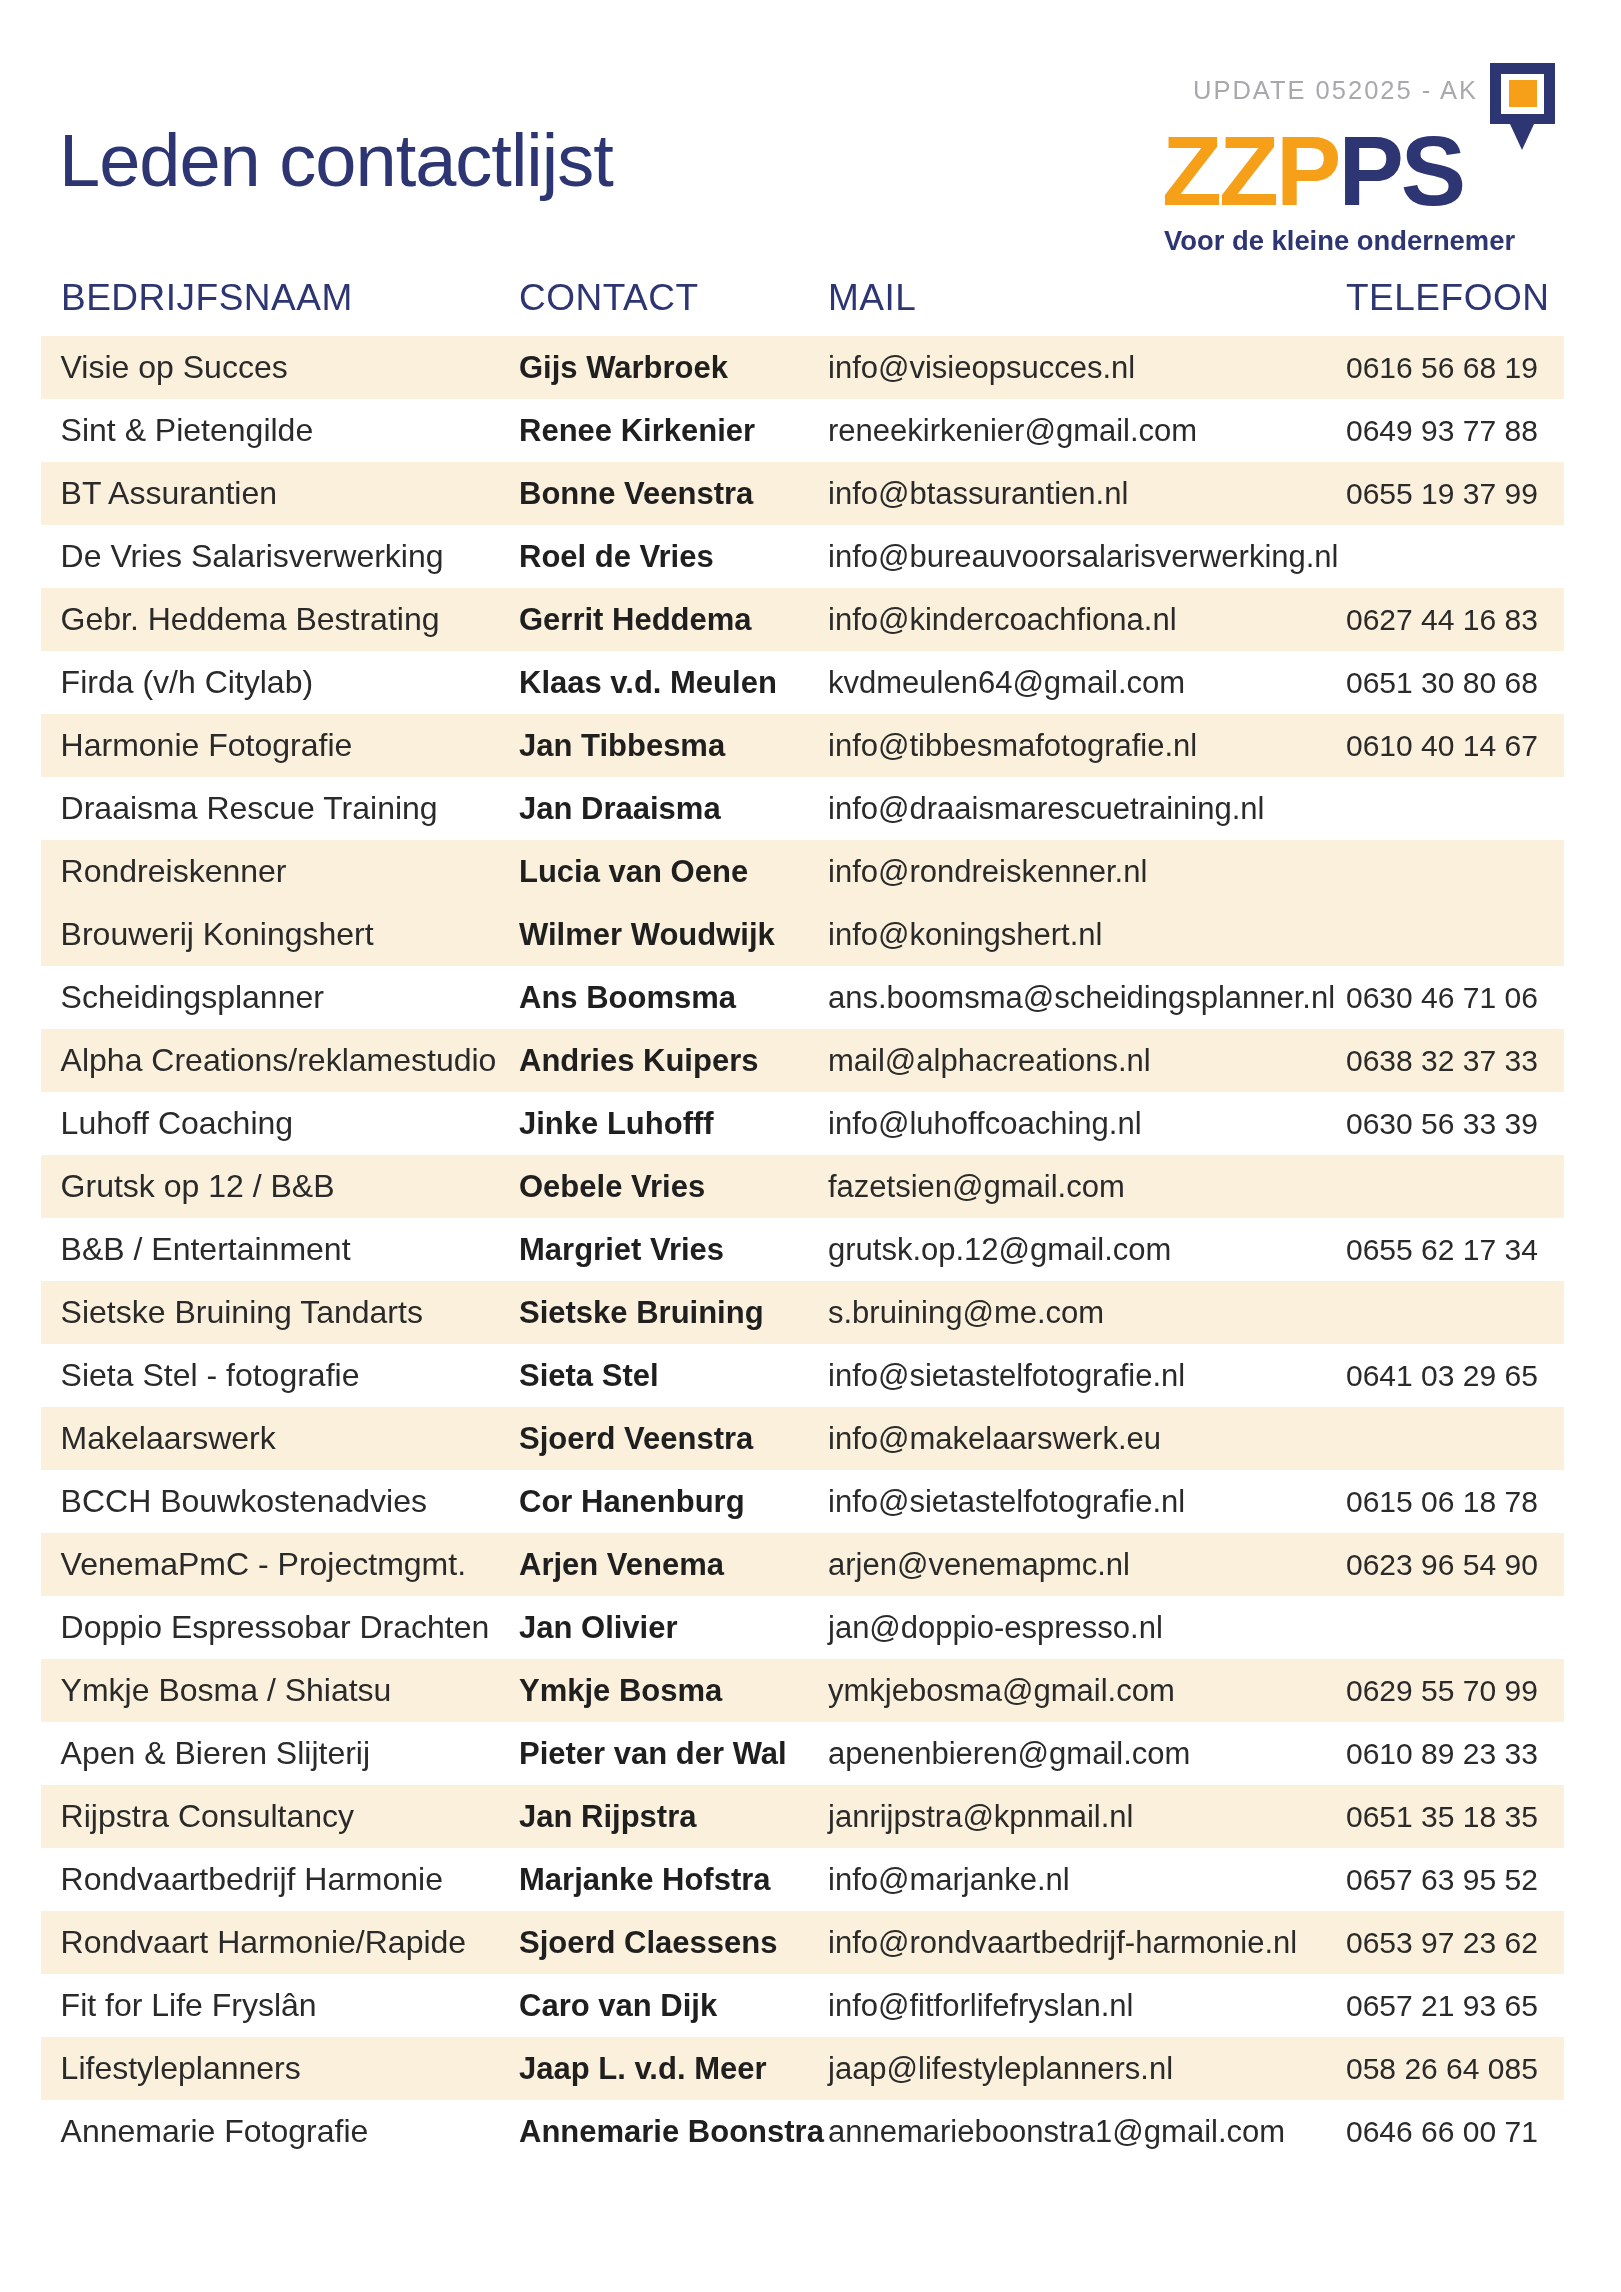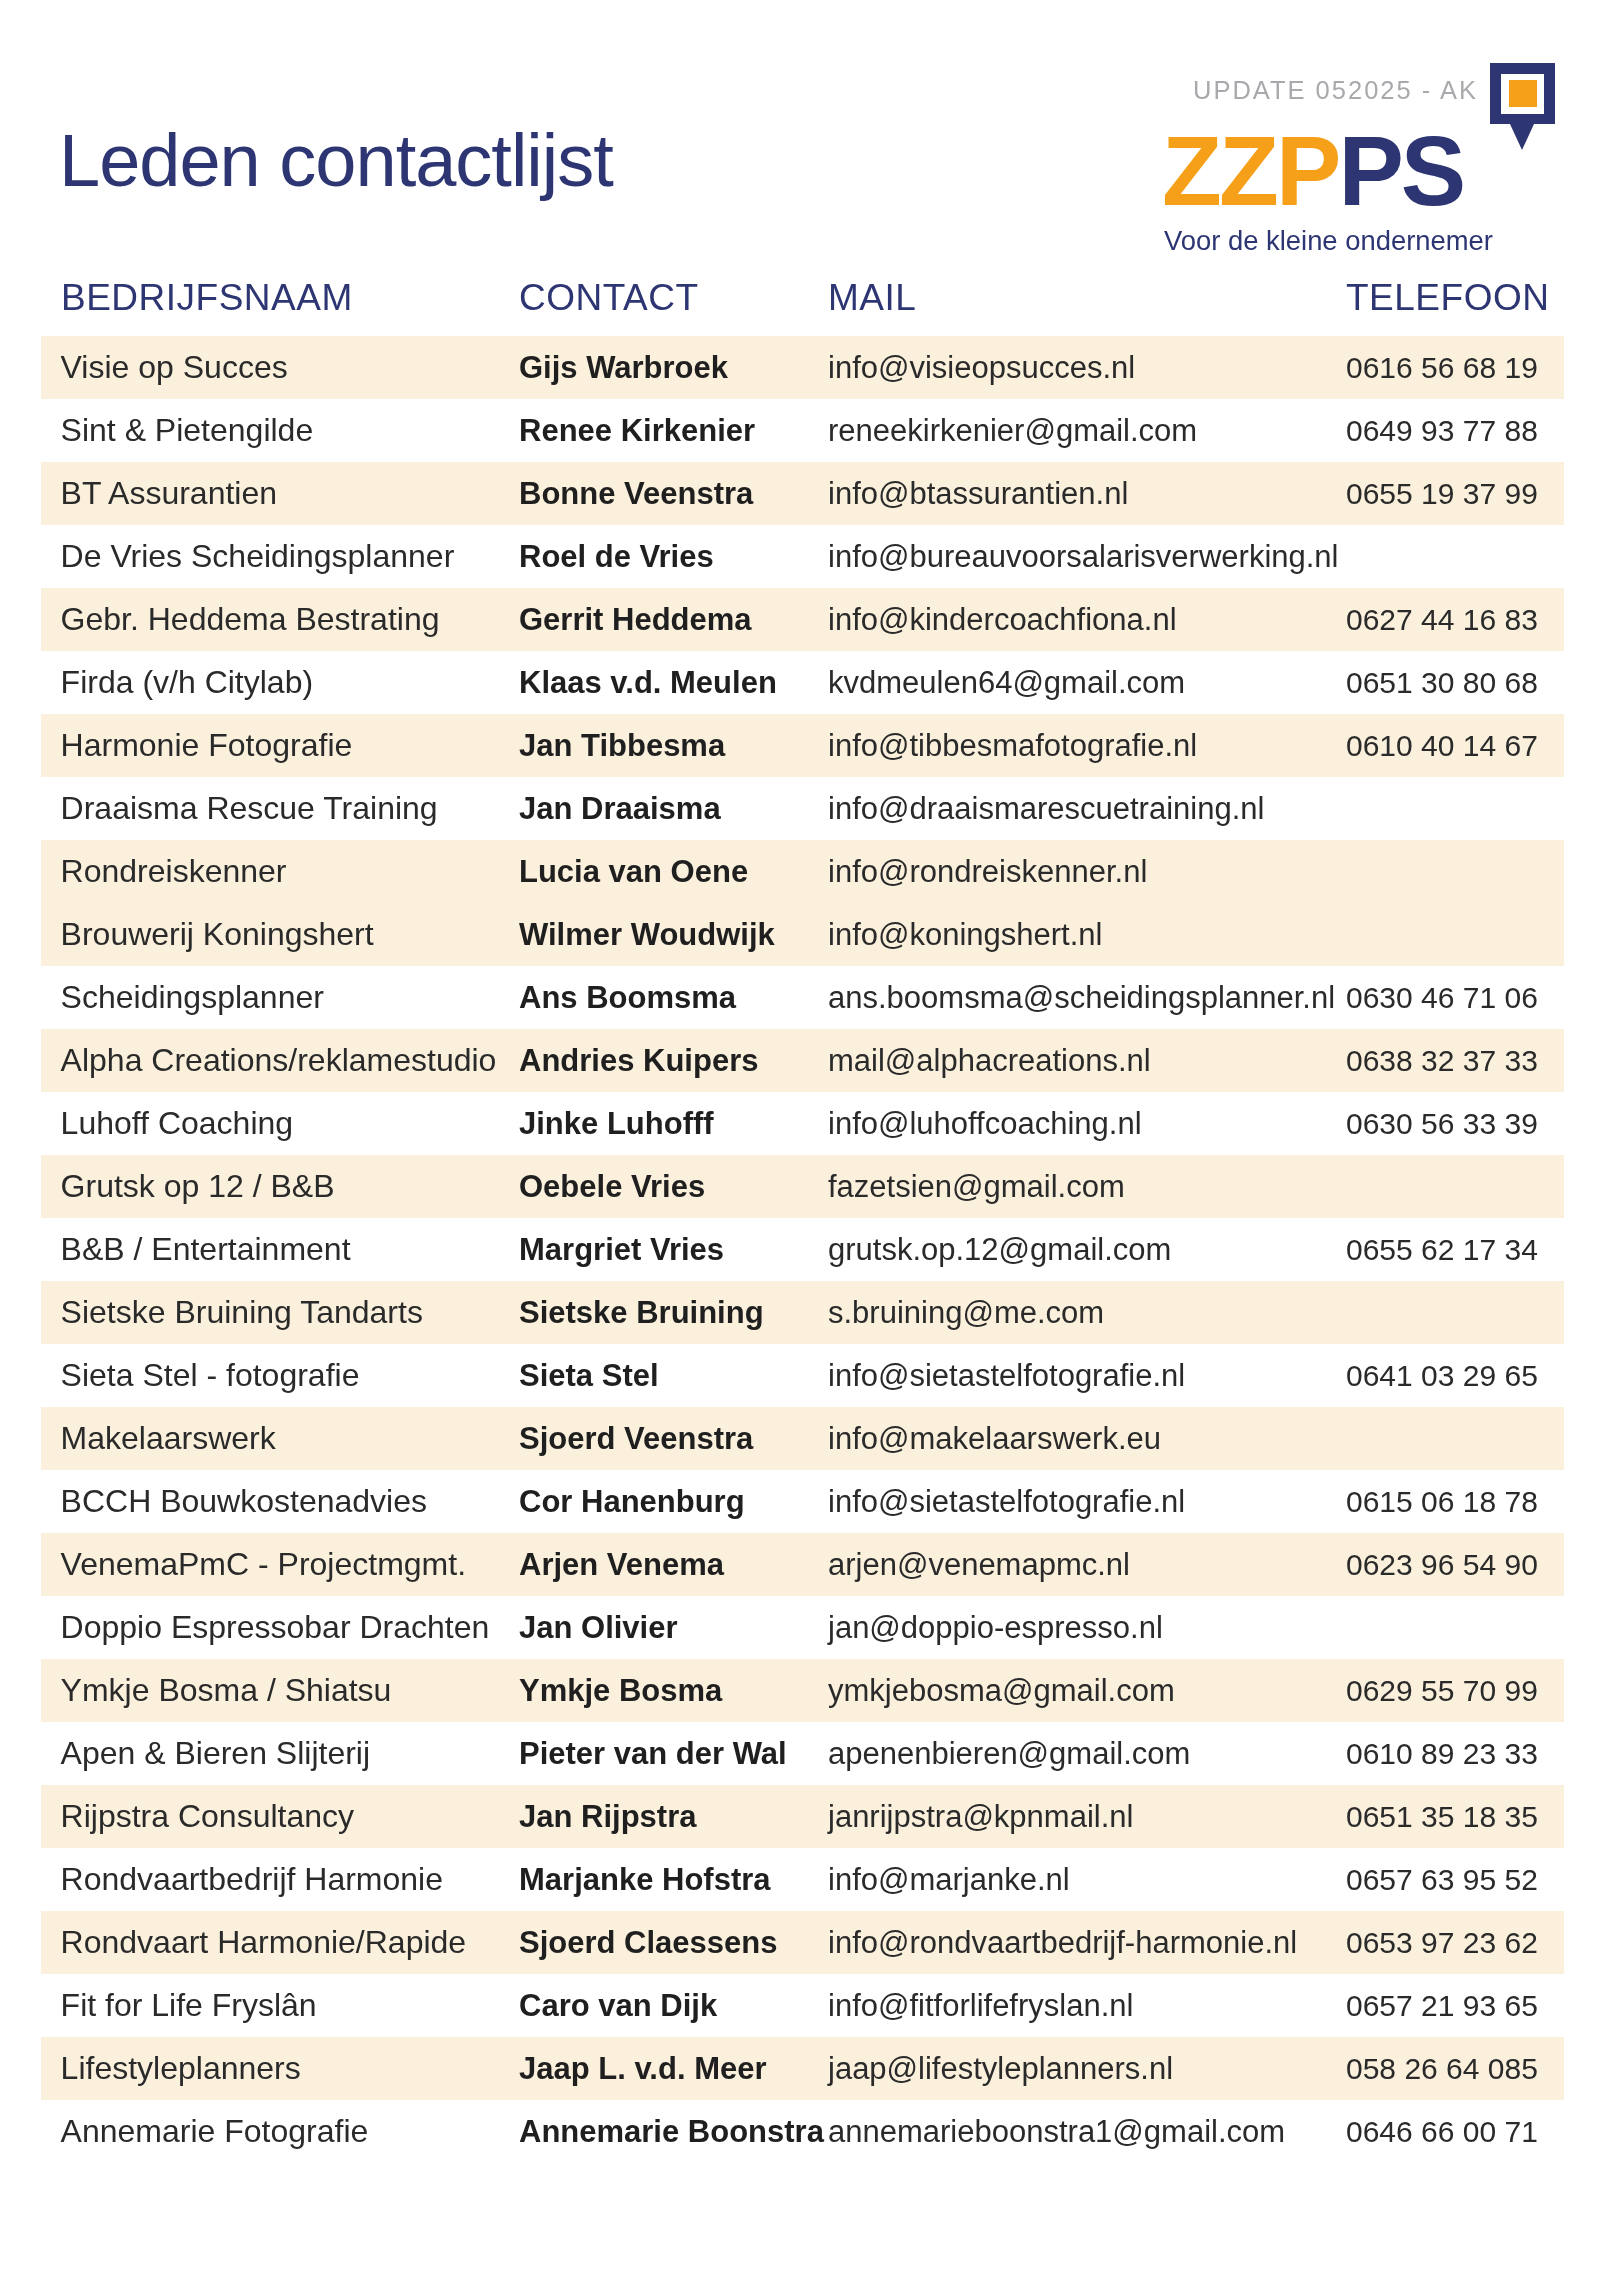--- a/index.html
+++ b/index.html
@@ -13,21 +13,21 @@
   body{background:#ffffff;font-family:"Liberation Sans",sans-serif}
   .page{position:relative;width:1621px;height:2293px;background:#ffffff;overflow:hidden}
 
   
   .title{position:absolute;left:59px;top:118px;font-size:74px;color:var(--navy);letter-spacing:-1px}
   .update{position:absolute;top:76px;right:143px;font-size:25.5px;color:var(--gray);letter-spacing:2px}
 
   .logo-text{position:absolute;top:122px;left:1162px;font-size:98px;font-weight:bold;letter-spacing:-2.9px;line-height:1}
   .logo-text .zzp{color:var(--orange)}
   .logo-text .ps{color:var(--navy)}
-  .tagline{position:absolute;top:225px;left:1164px;font-size:27.4px;font-weight:normal;color:var(--navy)}
+  .tagline{position:absolute;top:225px;left:1164px;font-size:27.4px;font-weight:bold;color:var(--navy)}
 
   .pin{position:absolute;top:63px;left:1490px;width:65px;height:88px}
   .pin-square{width:65px;height:61px;background:var(--navy);display:flex;align-items:center;justify-content:center}
   .pin-inner{width:43px;height:40px;background:#ffffff;display:flex;align-items:center;justify-content:center}
   .pin-core{width:28px;height:26.5px;background:var(--orange)}
   .pin-tri{width:0;height:0;margin-left:19.6px;border-left:12.7px solid transparent;border-right:12.7px solid transparent;border-top:26.5px solid var(--navy)}
 
   
   .thead span{position:absolute;top:277px;font-size:37px;color:var(--navy);letter-spacing:0.5px;white-space:nowrap}
   .th-company{left:61px}
@@ -87,21 +87,21 @@
     <span class="cell c-mail">reneekirkenier@gmail.com</span>
     <span class="cell c-phone">0649 93 77 88</span>
   </div>
       <div class="row stripe">
     <span class="cell c-company">BT Assurantien</span>
     <span class="cell c-contact">Bonne Veenstra</span>
     <span class="cell c-mail">info@btassurantien.nl</span>
     <span class="cell c-phone">0655 19 37 99</span>
   </div>
       <div class="row">
-    <span class="cell c-company">De Vries Scheidingsplanner</span>
+    <span class="cell c-company">De Vries Salarisverwerking</span>
     <span class="cell c-contact">Roel de Vries</span>
     <span class="cell c-mail">info@bureauvoorsalarisverwerking.nl</span>
     <span class="cell c-phone"></span>
   </div>
       <div class="row stripe">
     <span class="cell c-company">Gebr. Heddema Bestrating</span>
     <span class="cell c-contact">Gerrit Heddema</span>
     <span class="cell c-mail">info@kindercoachfiona.nl</span>
     <span class="cell c-phone">0627 44 16 83</span>
   </div>

